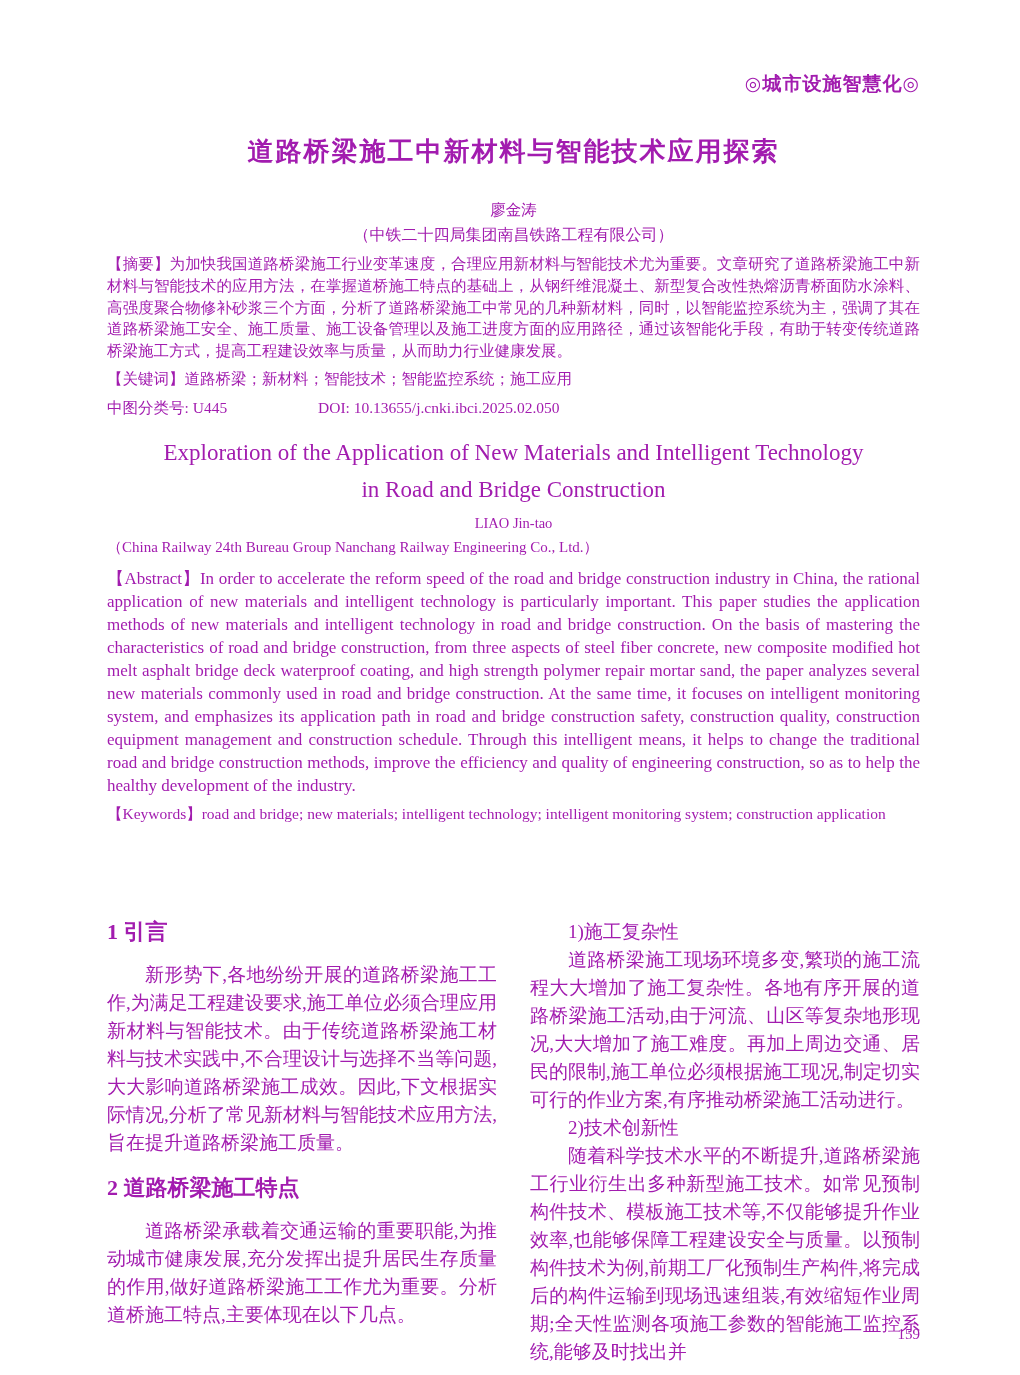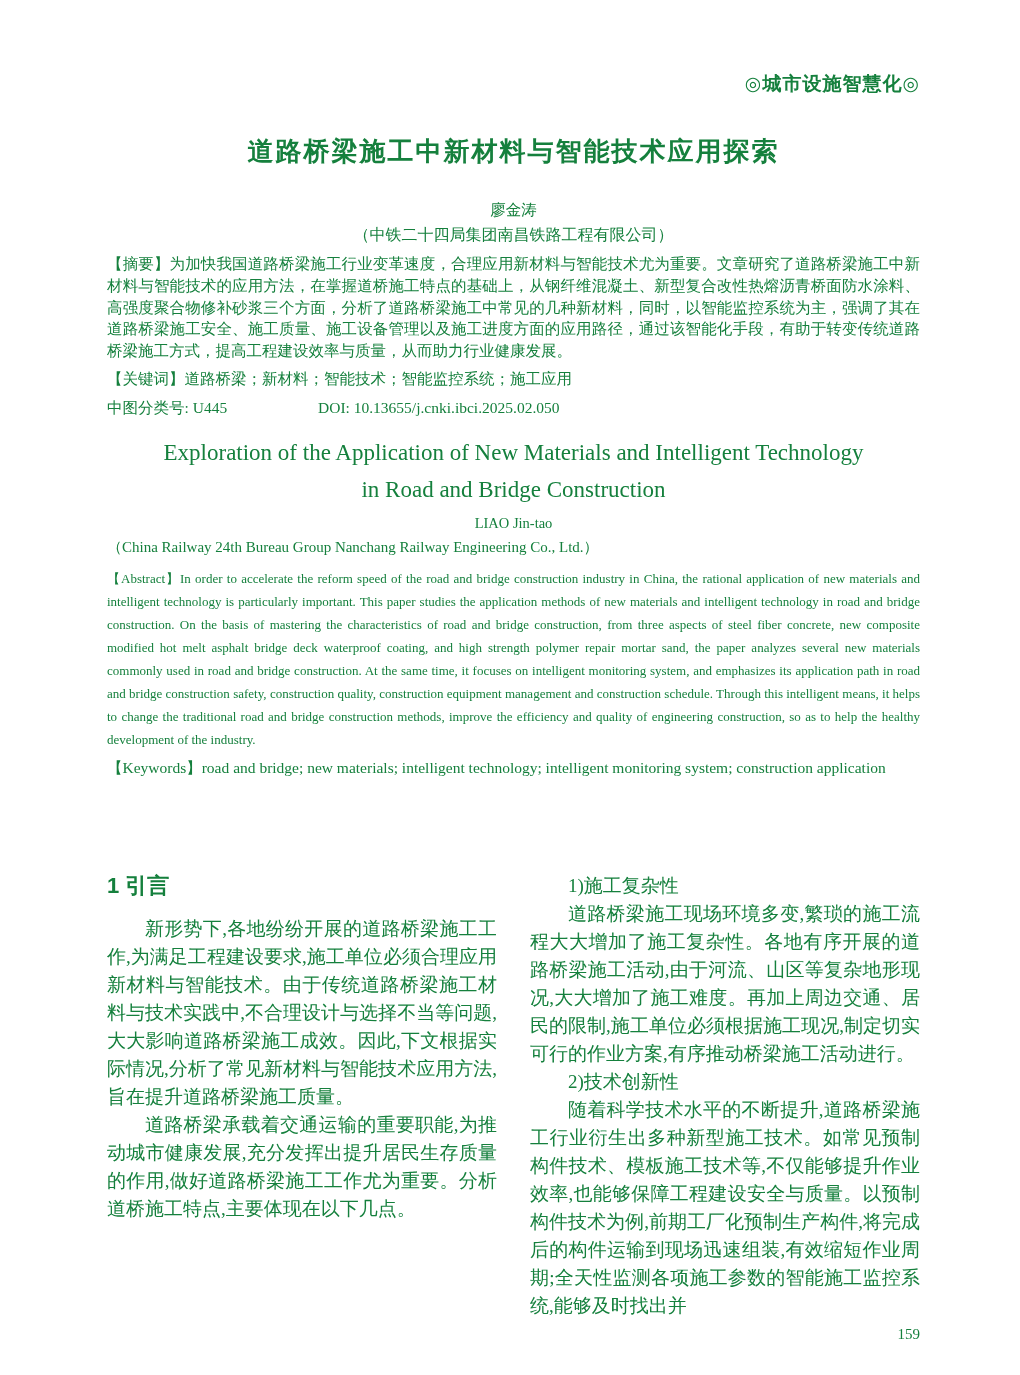--- a/index.html
+++ b/index.html
@@ -3,21 +3,21 @@
 <meta charset="utf-8">
 <style>
   * { margin: 0; padding: 0; box-sizing: border-box; }
   html, body { background: #e8e8e8; }
   .page {
     position: relative;
     width: 1020px;
     height: 1375px;
     margin: 0 auto;
     background: #ffffff;
-    color: #15803d;
+    color: #a21caf;
     padding: 73px 100px 0 107px;
     font-family: "Liberation Serif", "DejaVu Serif", serif;
     overflow: hidden;
   }
   .header-tag {
     text-align: right;
     font-family: "Liberation Sans", "DejaVu Sans", sans-serif;
     font-weight: bold;
     font-size: 19px;
     line-height: 22px;
@@ -74,42 +74,42 @@
     line-height: 19px;
   }
   .affiliation-en {
     margin-top: 4px;
     text-align: left;
     font-size: 15px;
     line-height: 21px;
   }
   .abstract-en {
     margin-top: 9px;
-    font-size: 13px;
+    font-size: 17px;
     line-height: 23px;
     text-align: justify;
   }
   .keywords-en {
     margin-top: 5px;
     font-size: 15.5px;
     line-height: 23px;
   }
   .columns {
     display: flex;
     gap: 33px;
     margin-top: 93px;
   }
   .col {
     width: 390px;
     font-size: 19px;
     line-height: 28px;
     text-align: justify;
   }
   .sec-heading {
-    font-family: Liberation Sans, sans-serif;
+    font-family: Liberation Serif, serif;
     font-size: 22px;
     line-height: 28px;
     font-weight: bold;
     text-align: left;
     margin-bottom: 15px;
   }
   .sec-heading.second { margin-top: 17px; }
   .col p.body-para { text-indent: 2em; }
   .col p.sub-heading { text-indent: 2em; }
   .page-number {
@@ -153,20 +153,21 @@
 
   <p class="abstract-en">【Abstract】In order to accelerate the reform speed of the road and bridge construction industry in China, the rational application of new materials and intelligent technology is particularly important. This paper studies the application methods of new materials and intelligent technology in road and bridge construction. On the basis of mastering the characteristics of road and bridge construction, from three aspects of steel fiber concrete, new composite modified hot melt asphalt bridge deck waterproof coating, and high strength polymer repair mortar sand, the paper analyzes several new materials commonly used in road and bridge construction. At the same time, it focuses on intelligent monitoring system, and emphasizes its application path in road and bridge construction safety, construction quality, construction equipment management and construction schedule. Through this intelligent means, it helps to change the traditional road and bridge construction methods, improve the efficiency and quality of engineering construction, so as to help the healthy development of the industry.</p>
 
   <p class="keywords-en">【Keywords】road and bridge; new materials; intelligent technology; intelligent monitoring system; construction application</p>
 
   <div class="columns">
 
     <div class="col">
       <div class="sec-heading">1 引言</div>
       <p class="body-para">新形势下,各地纷纷开展的道路桥梁施工工作,为满足工程建设要求,施工单位必须合理应用新材料与智能技术。由于传统道路桥梁施工材料与技术实践中,不合理设计与选择不当等问题,大大影响道路桥梁施工成效。因此,下文根据实际情况,分析了常见新材料与智能技术应用方法,旨在提升道路桥梁施工质量。</p>
+      <div class="sec-heading second">2 道路桥梁施工特点</div>
       <p class="body-para">道路桥梁承载着交通运输的重要职能,为推动城市健康发展,充分发挥出提升居民生存质量的作用,做好道路桥梁施工工作尤为重要。分析道桥施工特点,主要体现在以下几点。</p>
     </div>
 
     <div class="col">
       <p class="sub-heading">1)施工复杂性</p>
       <p class="body-para">道路桥梁施工现场环境多变,繁琐的施工流程大大增加了施工复杂性。各地有序开展的道路桥梁施工活动,由于河流、山区等复杂地形现况,大大增加了施工难度。再加上周边交通、居民的限制,施工单位必须根据施工现况,制定切实可行的作业方案,有序推动桥梁施工活动进行。</p>
       <p class="sub-heading">2)技术创新性</p>
       <p class="body-para">随着科学技术水平的不断提升,道路桥梁施工行业衍生出多种新型施工技术。如常见预制构件技术、模板施工技术等,不仅能够提升作业效率,也能够保障工程建设安全与质量。以预制构件技术为例,前期工厂化预制生产构件,将完成后的构件运输到现场迅速组装,有效缩短作业周期;全天性监测各项施工参数的智能施工监控系统,能够及时找出并</p>
     </div>
 

